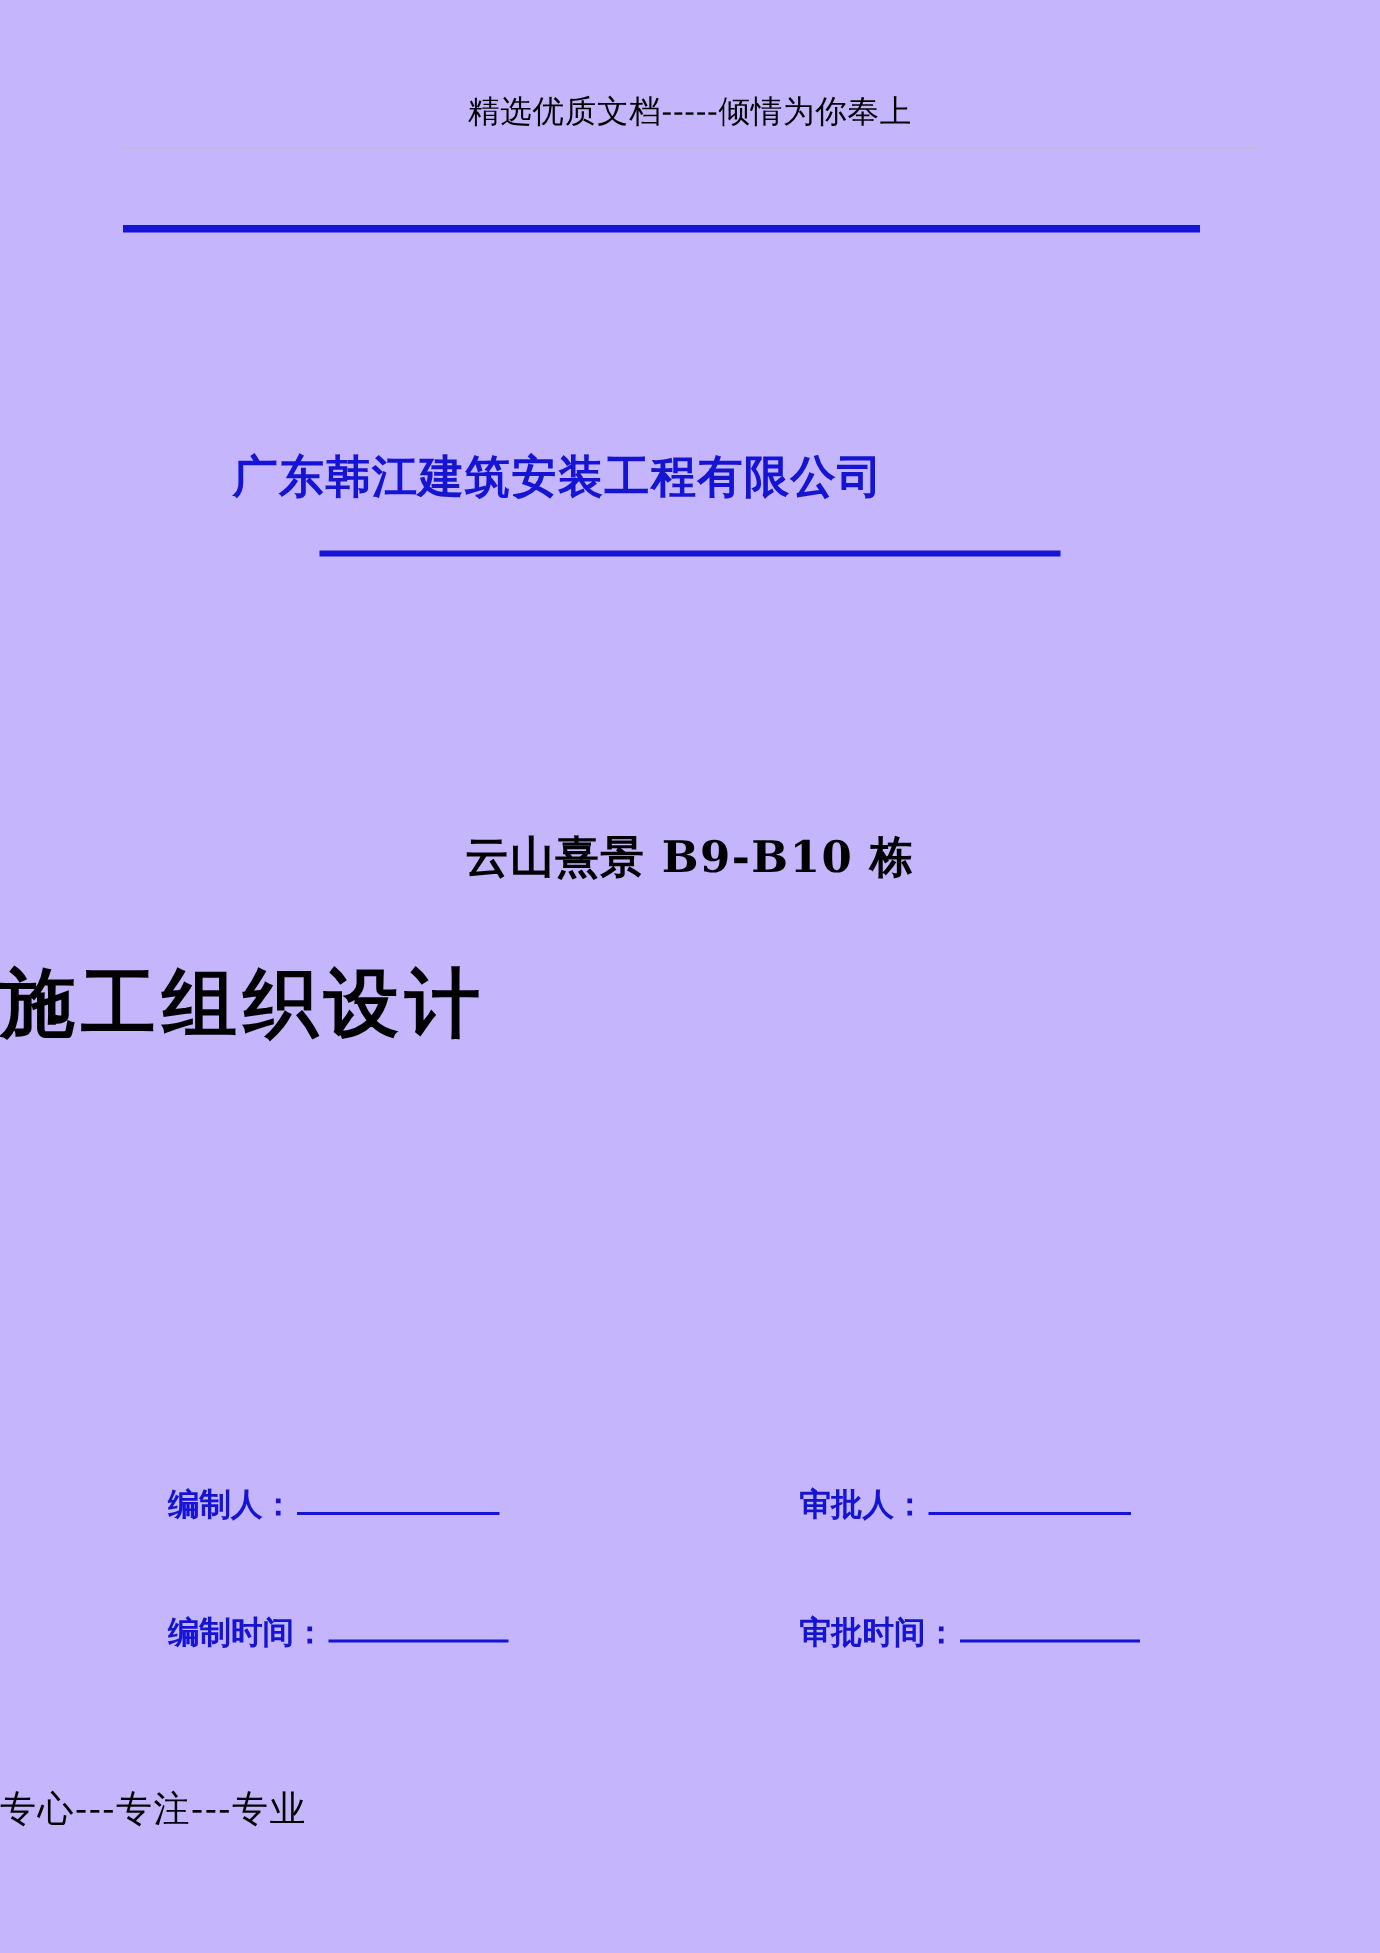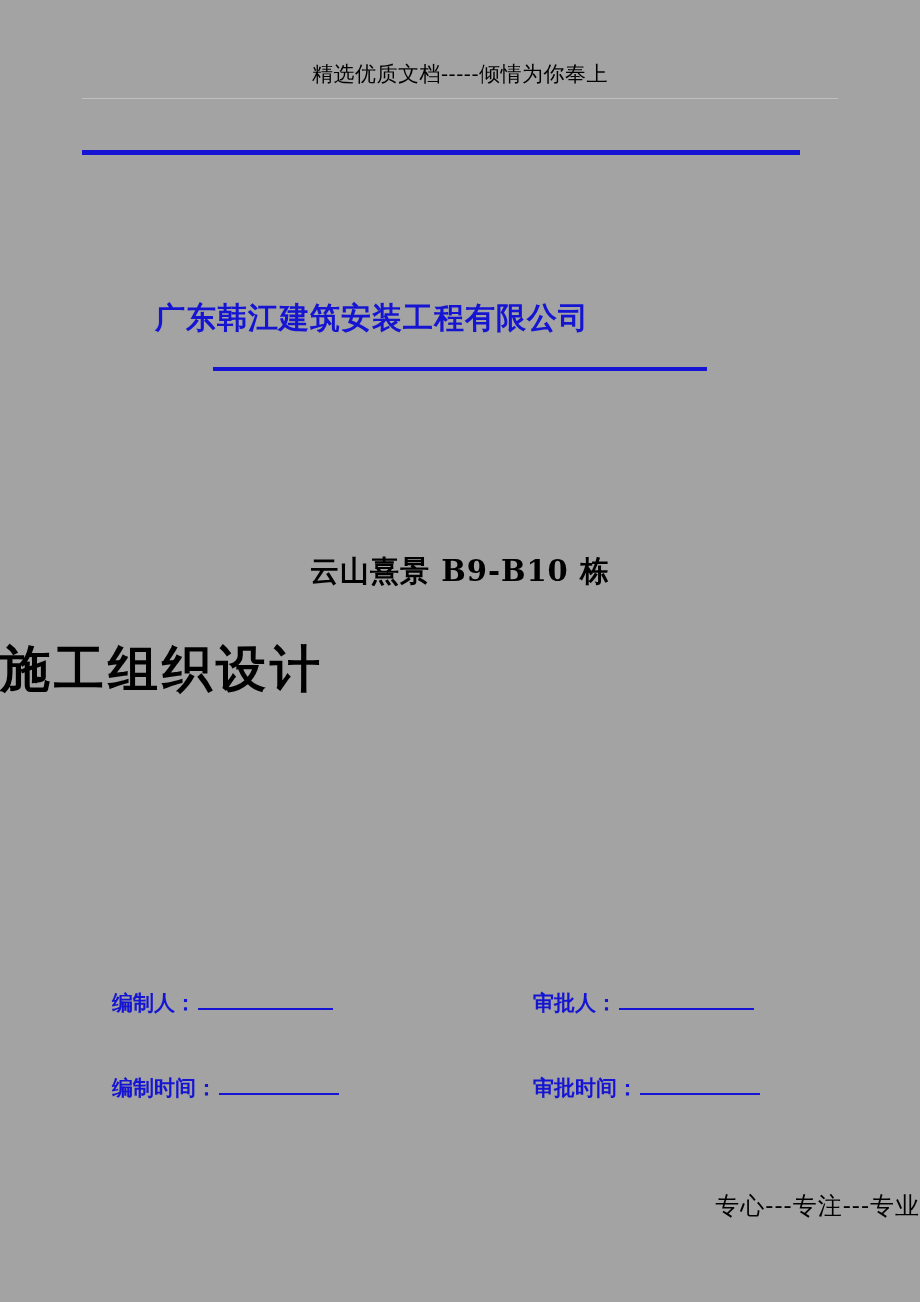--- a/index.html
+++ b/index.html
@@ -4,21 +4,21 @@
 <style>
   html, body {
     margin: 0;
     padding: 0;
     background: #ffffff;
   }
   .page {
     position: relative;
     width: 920px;
     height: 1302px;
-    background: #a3a3a3;
+    background: #c4b5fd;
     font-family: "Liberation Serif", serif;
     overflow: hidden;
   }
 
   
   .header-note {
     position: absolute;
     top: 60px;
     left: 0;
     width: 920px;
@@ -125,21 +125,21 @@
   .f-right { left: 533px; }
   .blank-w1 { width: 135px; }
   .blank-w2 { width: 120px; }
 
   
   .footer-note {
     position: absolute;
     top: 1190px;
     left: 0;
     width: 920px;
-    text-align: right;
+    text-align: left;
     font-family: "DejaVu Serif", serif;
     font-size: 24px;
     color: #000000;
     letter-spacing: 1px;
   }
 </style>
 </head>
 <body>
 
 <div class="page">

